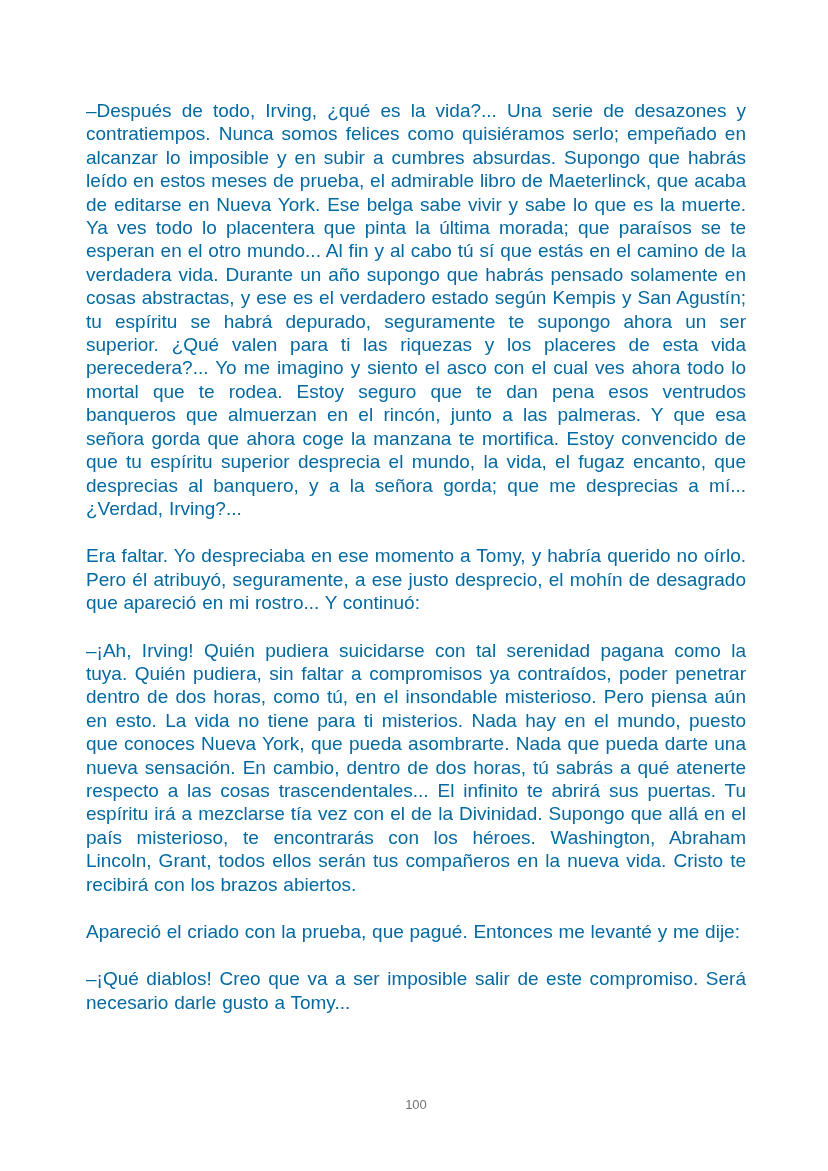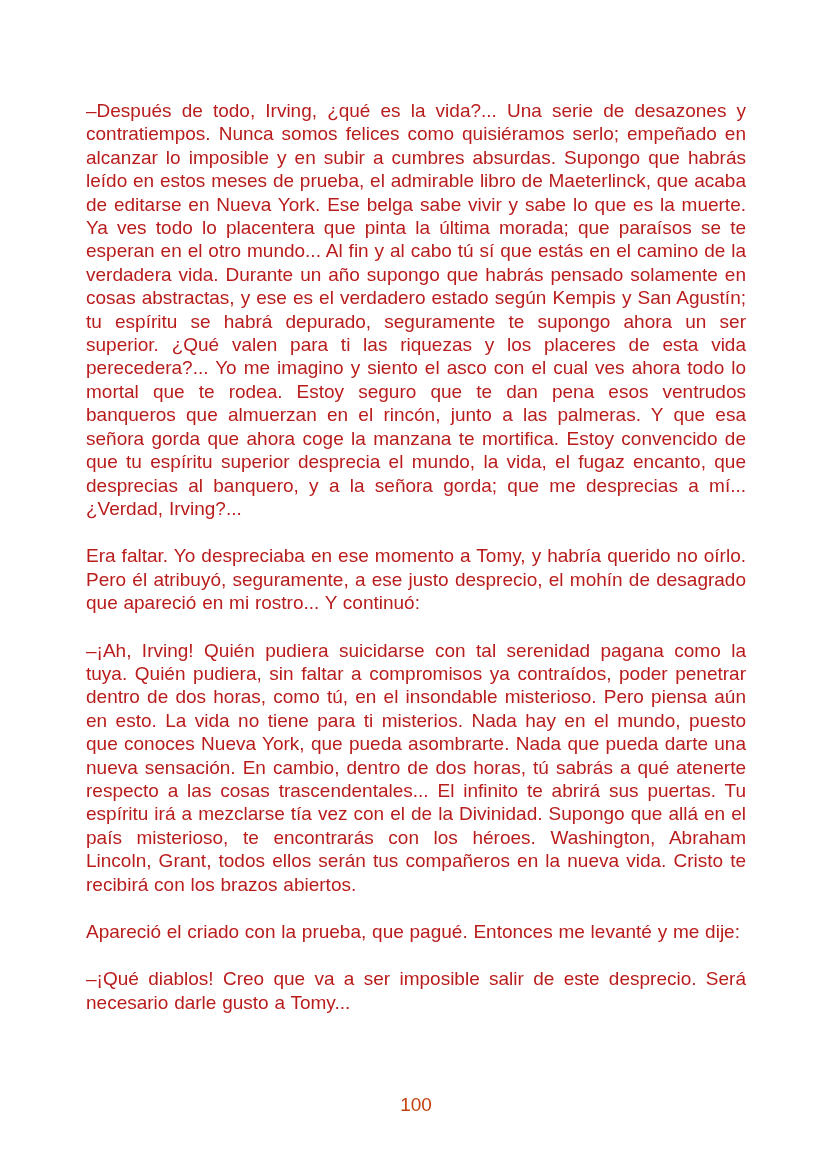--- a/index.html
+++ b/index.html
@@ -22,41 +22,41 @@
     top: 99px;
     width: 660px;
   }
   .para {
     margin: 0 0 24px 0;
     font-size: 19px;
     line-height: 23.4px;
     text-align: justify;
     text-justify: inter-word;
     word-spacing: 0.5px;
-    color: #b91c1c;
+    color: #0369a1;
   }
   .para:last-child {
     margin-bottom: 0;
   }
   .page-number {
     position: absolute;
     top: 1093px;
     left: 86px;
     width: 660px;
     text-align: center;
-    font-size: 19px;
+    font-size: 13px;
     line-height: 23px;
-    color: #c2410c;
+    color: #737373;
   }
 </style>
 </head>
 <body>
 
 <div class="page">
   <div class="text-block">
     <p class="para">–Después de todo, Irving, ¿qué es la vida?... Una serie de desazones y contratiempos. Nunca somos felices como quisiéramos serlo; empeñado en alcanzar lo imposible y en subir a cumbres absurdas. Supongo que habrás leído en estos meses de prueba, el admirable libro de Maeterlinck, que acaba de editarse en Nueva York. Ese belga sabe vivir y sabe lo que es la muerte. Ya ves todo lo placentera que pinta la última morada; que paraísos se te esperan en el otro mundo... Al fin y al cabo tú sí que estás en el camino de la verdadera vida. Durante un año supongo que habrás pensado solamente en cosas abstractas, y ese es el verdadero estado según Kempis y San Agustín; tu espíritu se habrá depurado, seguramente te supongo ahora un ser superior. ¿Qué valen para ti las riquezas y los placeres de esta vida perecedera?... Yo me imagino y siento el asco con el cual ves ahora todo lo mortal que te rodea. Estoy seguro que te dan pena esos ventrudos banqueros que almuerzan en el rincón, junto a las palmeras. Y que esa señora gorda que ahora coge la manzana te mortifica. Estoy convencido de que tu espíritu superior desprecia el mundo, la vida, el fugaz encanto, que desprecias al banquero, y a la señora gorda; que me desprecias a mí... ¿Verdad, Irving?...</p>
     <p class="para">Era faltar. Yo despreciaba en ese momento a Tomy, y habría querido no oírlo. Pero él atribuyó, seguramente, a ese justo desprecio, el mohín de desagrado que apareció en mi rostro... Y continuó:</p>
     <p class="para">–¡Ah, Irving! Quién pudiera suicidarse con tal serenidad pagana como la tuya. Quién pudiera, sin faltar a compromisos ya contraídos, poder penetrar dentro de dos horas, como tú, en el insondable misterioso. Pero piensa aún en esto. La vida no tiene para ti misterios. Nada hay en el mundo, puesto que conoces Nueva York, que pueda asombrarte. Nada que pueda darte una nueva sensación. En cambio, dentro de dos horas, tú sabrás a qué atenerte respecto a las cosas trascendentales... El infinito te abrirá sus puertas. Tu espíritu irá a mezclarse tía vez con el de la Divinidad. Supongo que allá en el país misterioso, te encontrarás con los héroes. Washington, Abraham Lincoln, Grant, todos ellos serán tus compañeros en la nueva vida. Cristo te recibirá con los brazos abiertos.</p>
     <p class="para">Apareció el criado con la prueba, que pagué. Entonces me levanté y me dije:</p>
-    <p class="para">–¡Qué diablos! Creo que va a ser imposible salir de este desprecio. Será necesario darle gusto a Tomy...</p>
+    <p class="para">–¡Qué diablos! Creo que va a ser imposible salir de este compromiso. Será necesario darle gusto a Tomy...</p>
   </div>
   <div class="page-number">100</div>
 </div>
 
 </body></html>

